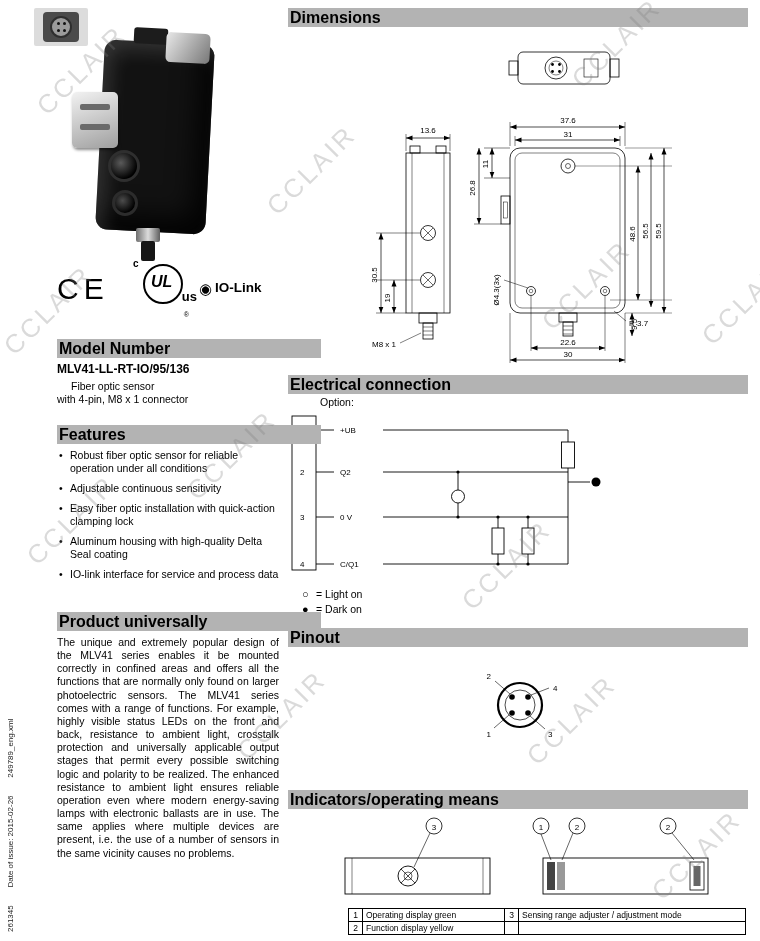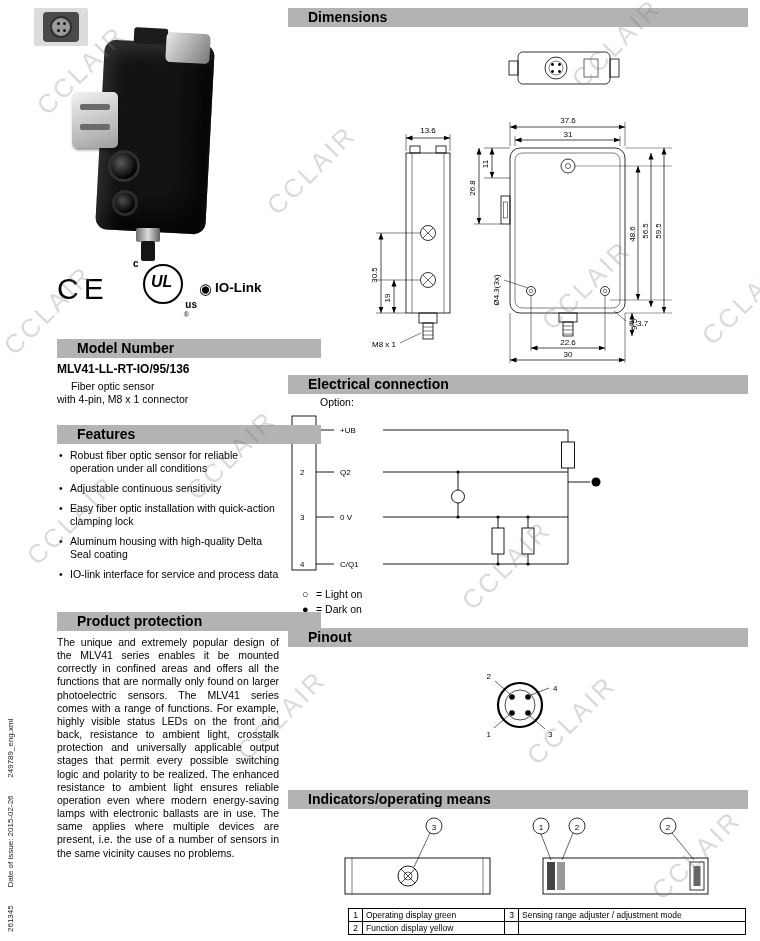--- a/index.html
+++ b/index.html
@@ -1,21 +1,21 @@
 <!DOCTYPE html>
 <html><head>
 <meta charset="utf-8">
 <style>
   * { margin:0; padding:0; box-sizing:border-box; }
   body { font-family:"Liberation Sans", sans-serif; background:#fff; }
   .page { position:relative; width:760px; height:941px; background:#fff; overflow:hidden; }
 
   
   .bar { position:absolute; height:19px; background:#b3b3b3; color:#000;
-         font-size:14px; font-weight:bold; line-height:19px; padding-left:20px; z-index:5; }
+         font-size:16px; font-weight:bold; line-height:19px; padding-left:2px; z-index:5; }
   .bar.left  { left:57px;  width:264px; }
   .bar.right { left:288px; width:460px; }
 
   
   .wm { position:absolute; transform:rotate(-45deg); font-size:26px; letter-spacing:3px;
         color:#7d7d7d; opacity:.28; font-weight:500; z-index:40; pointer-events:none;
         font-family:"Liberation Sans", sans-serif; }
 
   
   .side-text { position:absolute; left:6px; top:932px; transform:rotate(-90deg);
@@ -48,21 +48,21 @@
               background:linear-gradient(90deg,#6f6f6f,#dcdcdc,#5f5f5f); border-radius:2px; }
   .ph-tip   { position:absolute; left:71px; top:213px; width:14px; height:20px; background:#161616; border-radius:2px; }
 
   
   .certs { position:absolute; left:57px; top:258px; width:224px; height:62px; z-index:4; }
   .ce { position:absolute; left:0; top:14px; font-size:30px; letter-spacing:5px; font-weight:400; color:#000; }
   .ul-wrap { position:absolute; left:78px; top:2px; width:60px; height:54px; }
   .ul-circle { position:absolute; left:8px; top:4px; width:40px; height:40px; border:2.5px solid #000; border-radius:50%; }
   .ul-text { position:absolute; left:6px; top:7px; font-weight:bold; font-style:italic; font-size:16px; }
   .ul-c  { position:absolute; left:-2px; top:-2px; font-weight:bold; font-size:10px; }
-  .ul-us { position:absolute; right:-2px; bottom:4px; font-weight:bold; font-size:10px; }
+  .ul-us { position:absolute; right:-2px; bottom:10px; font-weight:bold; font-size:13px; }
   .ul-r  { position:absolute; right:6px; bottom:-4px; font-size:7px; }
   .iolink { position:absolute; left:142px; top:20px; white-space:nowrap; }
   .iol-sym { font-size:15px; vertical-align:-2px; margin-right:3px; }
   .iol-text { font-weight:bold; font-size:13.5px; }
 
   
   .model-number { position:absolute; left:57px; top:362px; font-size:12px; font-weight:bold; z-index:4; }
   .model-desc1  { position:absolute; left:57px; top:380px; font-size:10.5px; z-index:4;padding-left:14px; }
   .model-desc2  { position:absolute; left:57px; top:393px; font-size:10.5px; z-index:4; }
   .features { position:absolute; left:57px; top:449px; width:224px; list-style:none; z-index:4; }
@@ -154,21 +154,21 @@
 
   <div class="bar left" style="top:425px">Features</div>
   <ul class="features">
     <li><span>Robust fiber optic sensor for reliable operation under all conditions</span></li>
     <li><span>Adjustable continuous sensitivity</span></li>
     <li><span>Easy fiber optic installation with quick-action clamping lock</span></li>
     <li><span>Aluminum housing with high-quality Delta Seal coating</span></li>
     <li><span>IO-link interface for service and process data</span></li>
   </ul>
 
-  <div class="bar left" style="top:612px">Product protection</div>
+  <div class="bar left" style="top:612px">Product universally</div>
   <p class="product-info">The unique and extremely popular design of the MLV41 series enables it be mounted correctly in confined areas and offers all the functions that are normally only found on larger photoelectric sensors. The MLV41 series comes with a range of functions. For example, highly visible status LEDs on the front and back, resistance to ambient light, crosstalk protection and universally applicable output stages that permit every possible switching logic and polarity to be realized. The enhanced resistance to ambient light ensures reliable operation even where modern energy-saving lamps with electronic ballasts are in use. The same applies where multiple devices are present, i.e. the use of a number of sensors in the same vicinity causes no problems.</p>
 
   <div class="bar right" style="top:8px">Dimensions</div>
   <div class="fig dims-fig">
     <svg width="460" height="340" viewBox="0 0 460 340">
       <defs>
         <marker id="aE" markerUnits="userSpaceOnUse" markerWidth="7" markerHeight="7" refX="6.5" refY="3.5" orient="auto">
           <path d="M0,1 L6.5,3.5 L0,6 Z" fill="#000"></path>
         </marker>
         <marker id="aS" markerUnits="userSpaceOnUse" markerWidth="7" markerHeight="7" refX="0.5" refY="3.5" orient="auto">

